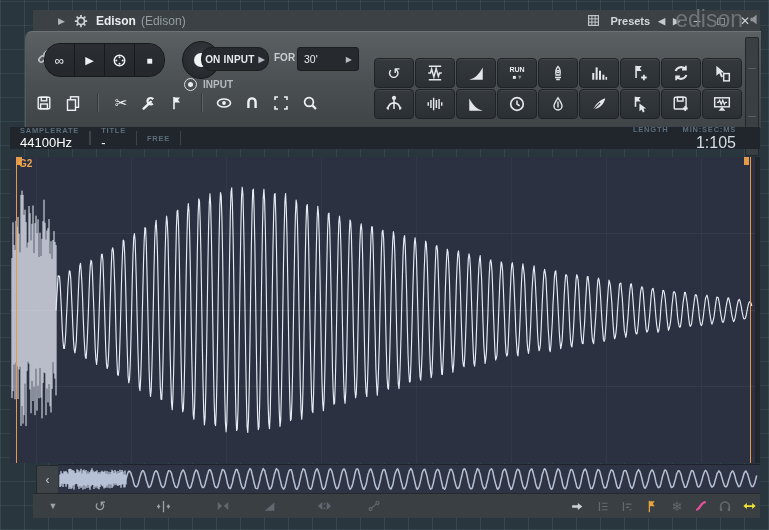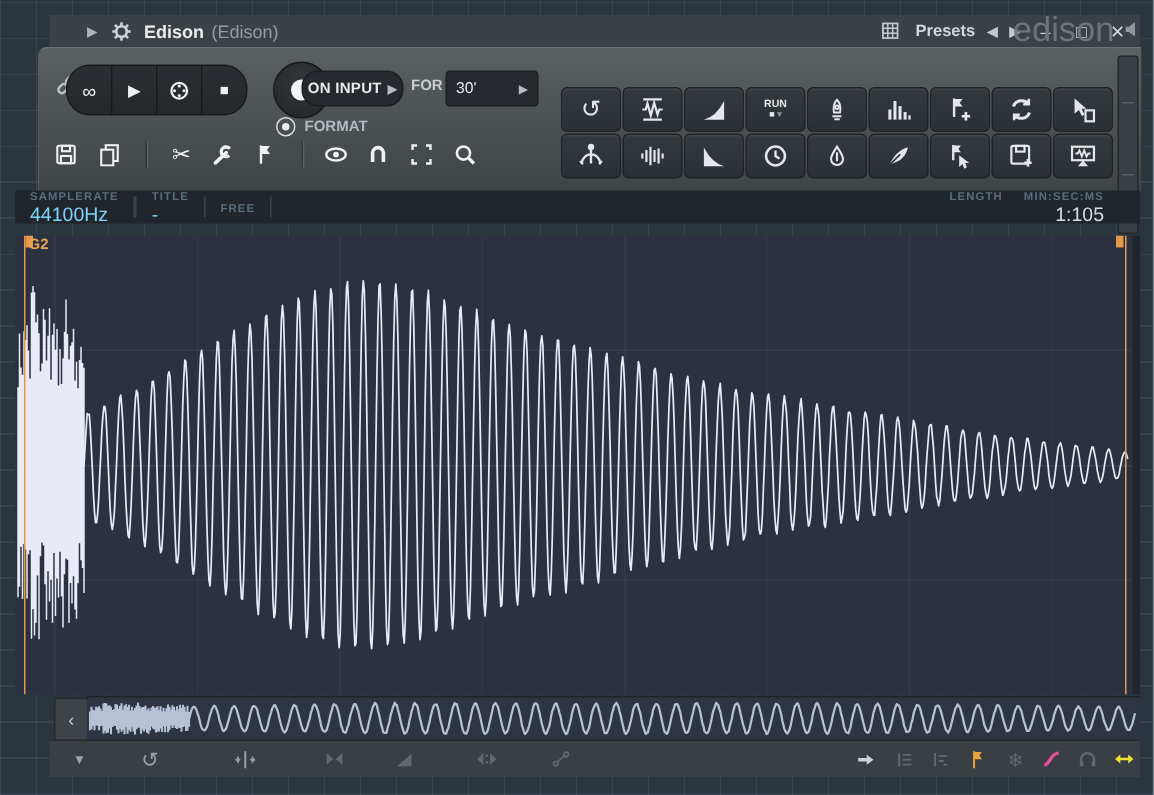--- a/index.html
+++ b/index.html
@@ -54,25 +54,25 @@
   .gbtn .runtxt{font-size:7px;font-weight:bold;line-height:7px;text-align:center;color:#e7ebee;}
   #logo{left:600px;top:-26px;width:135px;display:flex;align-items:baseline;justify-content:flex-end;gap:4px;
     color:#6f7478;font-size:23px;letter-spacing:0;}
   
   #vslider{left:745px;top:37px;width:12px;height:117px;background:#3a3f43;border:1px solid #24282b;border-radius:2px;}
   #vslider .tick{position:absolute;left:2px;right:2px;height:1px;background:#585e62;}
   
   #infobar{left:10px;top:127px;width:750px;height:22px;background:#20262b;display:flex;color:#c9d2da;}
   .ifield{display:flex;flex-direction:column;justify-content:center;padding:0 10px;position:relative;}
   .ifield .lab{font-size:7.5px;font-weight:bold;letter-spacing:.8px;color:#5b6d7b;line-height:9px;}
-  .ifield .val{font-size:13px;color:#7dd3fc;line-height:15px;display:flex;align-items:center;gap:5px;}
+  .ifield .val{font-size:13px;color:#ffffff;line-height:15px;display:flex;align-items:center;gap:5px;}
   .idiv{width:1px;background:#39444e;margin:4px 0;}
   #lenfield{margin-left:auto;display:flex;flex-direction:column;align-items:flex-end;justify-content:center;padding-right:24px;}
   #lenfield .labs{display:flex;gap:14px;font-size:7.5px;font-weight:bold;letter-spacing:.8px;color:#5b6d7b;}
-  #lenfield .val{font-size:13px;color:#d4dde5;}
+  #lenfield .val{font-size:16px;color:#d4dde5;}
   .minibox{width:9px;height:8px;border:1px solid #9fb0bd;border-radius:1px;position:relative;display:inline-block;}
   .minibox:before{content:"";position:absolute;left:1px;top:-2px;width:4px;height:2px;background:#20262b;border:1px solid #9fb0bd;border-bottom:none;}
   
   #wavearea{left:10px;top:157px;width:745px;height:306px;background:#2b3140;overflow:hidden;
     background-image:repeating-linear-gradient(90deg, rgba(255,255,255,0.035) 0 1px, transparent 1px 95px);
     background-position:26px 0;}
   .hline{position:absolute;left:0;right:0;height:1px;background:rgba(255,255,255,0.05);}
   #wavearea .mk-line{position:absolute;top:0;bottom:0;width:1px;background:#e39a4a;}
   #wavearea .mk-flag{position:absolute;width:5px;height:8px;background:#e39a4a;}
   #g2label{position:absolute;left:9px;top:1px;color:#eda64f;font-size:10px;font-weight:bold;}
@@ -157,21 +157,21 @@
   <span class="abs" id="forlbl">FOR</span>
   <div class="abs darkbtn" id="durbox">
     <span>30'</span>
     <span class="tinyarr">▶</span>
   </div>
 
   <div class="abs" id="append">
     <span class="radio">
           <i></i>
         </span>
-    <span>FORMAT</span>
+    <span>INPUT</span>
   </div>
 
   <div class="abs" id="iconrow">
     <span class="ticon">
       <svg width="16" height="16" viewBox="0 0 16 16" fill="none" stroke="currentColor" stroke-width="1.4">
             <rect x="2.2" y="2.2" width="11.6" height="11.6" rx="1"></rect>
             <rect x="5.3" y="2.2" width="5.4" height="3.6"></rect>
             <rect x="4.6" y="9" width="6.8" height="4.8"></rect>
           </svg>
     </span>

